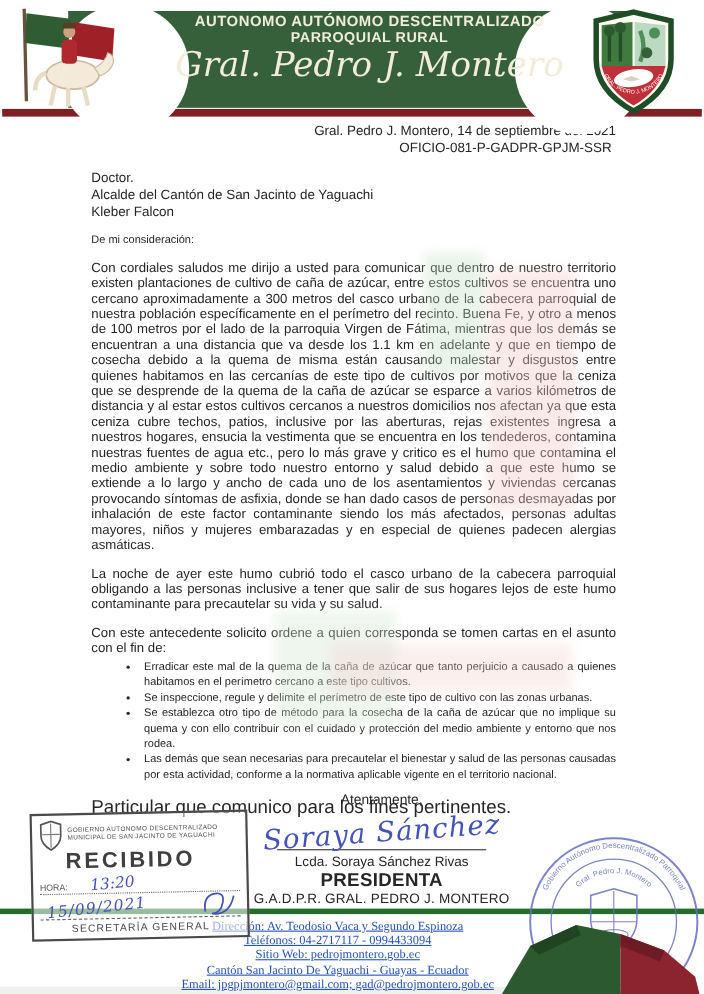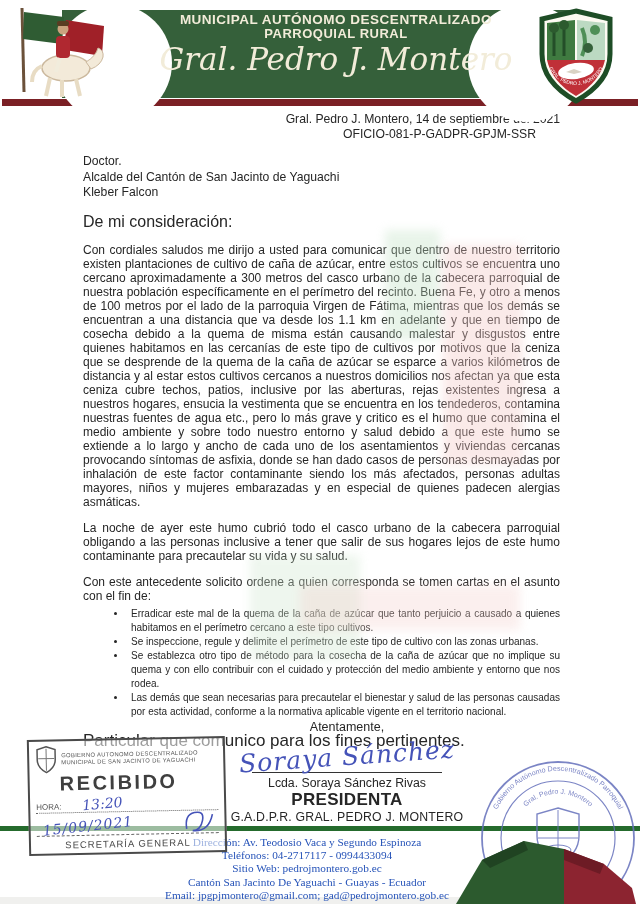--- a/index.html
+++ b/index.html
@@ -16,23 +16,23 @@
   .org-line1{font-size:13.5px;font-weight:bold;letter-spacing:.5px;line-height:15px;}
   .org-line2{font-size:13px;font-weight:bold;letter-spacing:.5px;line-height:14px;}
   .org-name{font-family:"DejaVu Serif",serif;font-style:italic;font-size:31px;line-height:34px;margin-top:1px;}
   .admin-term{font-size:16px;font-weight:bold;letter-spacing:1px;line-height:18px;}
   .logo-left{position:absolute;left:8px;top:4px;z-index:4;}
   .logo-right{position:absolute;right:18px;top:8px;z-index:4;}
   .maroon-bar{height:7px;background:#7b2025;margin:0 2px;}
 
   
   .meta{margin:6px 80px 0 83px;text-align:right;font-size:12.2px;line-height:15px;}
-  .oficio{margin-right:24px;}
+  .oficio{margin-right:4px;}
   .recipient{margin:12px 80px 0 83px;font-size:12.2px;line-height:15.5px;}
-  .salutation{margin:12px 80px 0 83px;font-size:16px;}
+  .salutation{margin:12px 80px 0 83px;font-size:10px;}
   .para{margin:12px 80px 0 83px;font-size:12px;line-height:14px;text-align:justify;}
   ul.req{margin:4px 80px 0 83px;padding-left:44px;font-size:10px;line-height:14px;}
   ul.req li{padding-left:4px;text-align:justify;margin:0;}
   .closing{margin:12px 80px 0 83px;font-size:17px;}
 
   
   .sig-block{position:absolute;left:222px;top:720px;width:250px;text-align:center;z-index:2;}
   .valediction{font-size:12.5px;}
   .autograph{font-family:"DejaVu Serif",serif;font-style:italic;font-size:25px;color:#4553b8;
              transform:rotate(-4deg);letter-spacing:1px;margin-top:8px;}
@@ -57,21 +57,21 @@
   .stamp-footer{font-size:9.5px;letter-spacing:1px;text-align:center;padding:3px 0 1px 0;color:#4a4a4a;}
 
   
   .seal{position:absolute;left:476px;top:756px;z-index:3;opacity:.85;}
   .ribbon{position:absolute;left:452px;top:836px;z-index:4;}
   .green-rule{position:absolute;left:0;top:826px;width:640px;height:5px;background:#256b2d;z-index:1;}
   .bottom-edge{position:absolute;left:0;top:897px;width:470px;height:7px;background:#f0f0ee;z-index:0;}
 
   
   .page-footer{position:absolute;left:0;top:836px;width:614px;text-align:center;z-index:2;
-               font-family:"Liberation Serif",serif;color:#2653b8;font-size:11.3px;line-height:13.2px;}
+               font-family:"Liberation Serif",serif;color:#2653b8;font-size:11.3px;line-height:13.2px;text-decoration:underline;}
 
   
   .wm{position:absolute;filter:blur(5px);z-index:0;}
   .wm1{left:385px;top:230px;width:55px;height:110px;background:#bfe0c2;opacity:.35;}
   .wm2{left:443px;top:245px;width:80px;height:220px;background:#f3c9c7;opacity:.38;}
   .wm3{left:250px;top:555px;width:110px;height:105px;background:#cfe6cf;opacity:.35;}
   .wm4{left:300px;top:585px;width:220px;height:45px;background:#f3cdc9;opacity:.30;}
 </style>
 </head>
 <body>
@@ -82,21 +82,21 @@
   <div class="wm wm2"></div>
   <div class="wm wm3"></div>
   <div class="wm wm4"></div>
 
   <div class="header-wrap">
     <div class="banner">
       <div class="banner-cut cut-left"></div>
       <div class="banner-cut cut-right"></div>
     </div>
     <div class="banner-text">
-      <div class="org-line1">MUNICIPAL AUTÓNOMO DESCENTRALIZADO</div>
+      <div class="org-line1">AUTONOMO AUTÓNOMO DESCENTRALIZADO</div>
       <div class="org-line2">PARROQUIAL RURAL</div>
       <div class="org-name">Gral. Pedro J. Montero</div>
     </div>
 
     <svg class="logo-left" width="112" height="95" viewBox="0 0 112 95">
       <line x1="14" y1="4" x2="16" y2="88" stroke="#6b513a" stroke-width="3"></line>
       <path d="M16,8 L56,13 L54,40 L15,35 Z" fill="#2f5c33"></path>
       <path d="M58,16 L96,22 L94,52 L57,46 Z" fill="#a02028"></path>
       <ellipse cx="58" cy="64" rx="24" ry="13" fill="#f3ead9" stroke="#cbb89d" stroke-width="1.5"></ellipse>
       <path d="M78,58 q10,-6 12,-14 q6,2 5,9 q-2,8 -12,12 Z" fill="#f3ead9" stroke="#cbb89d" stroke-width="1"></path>

